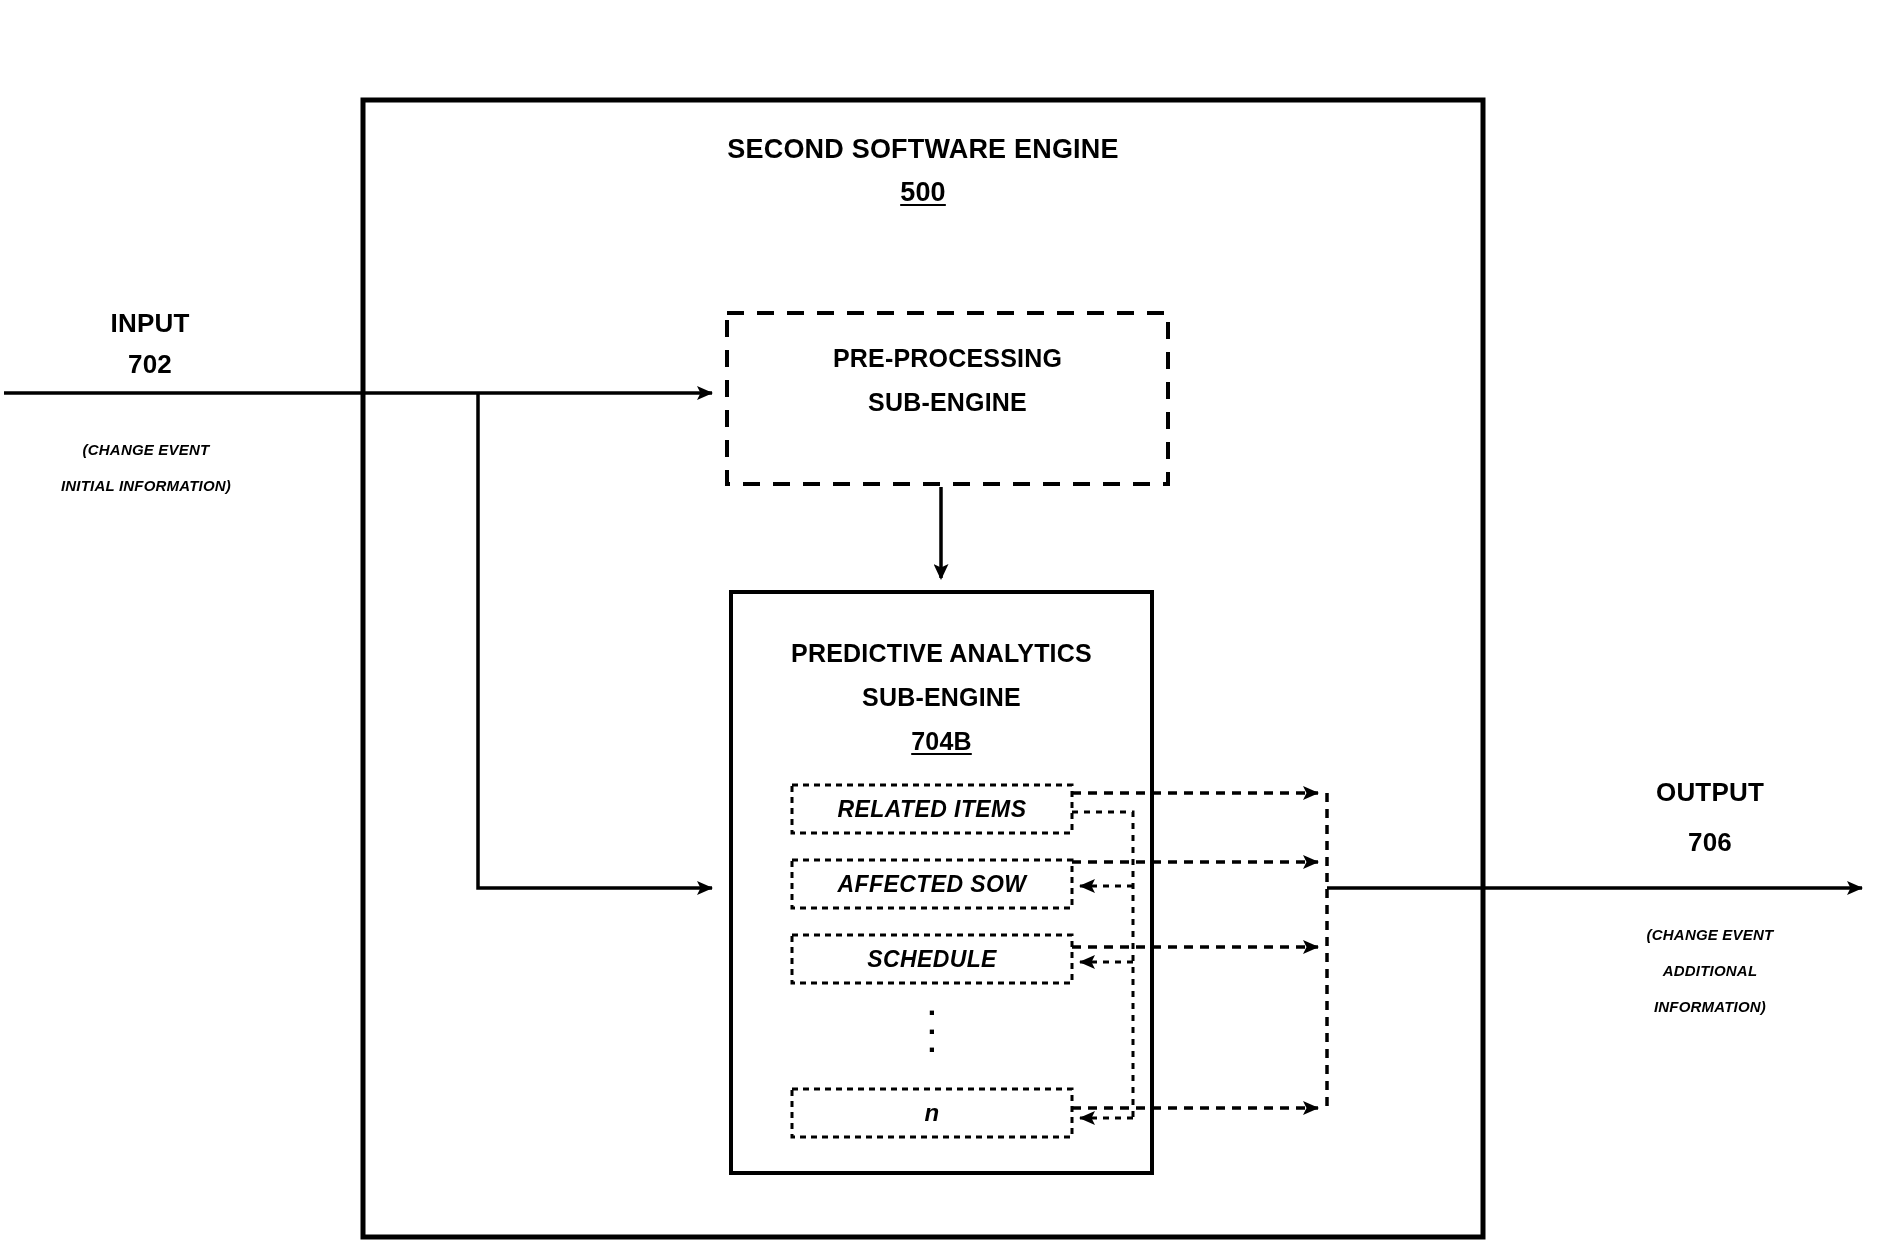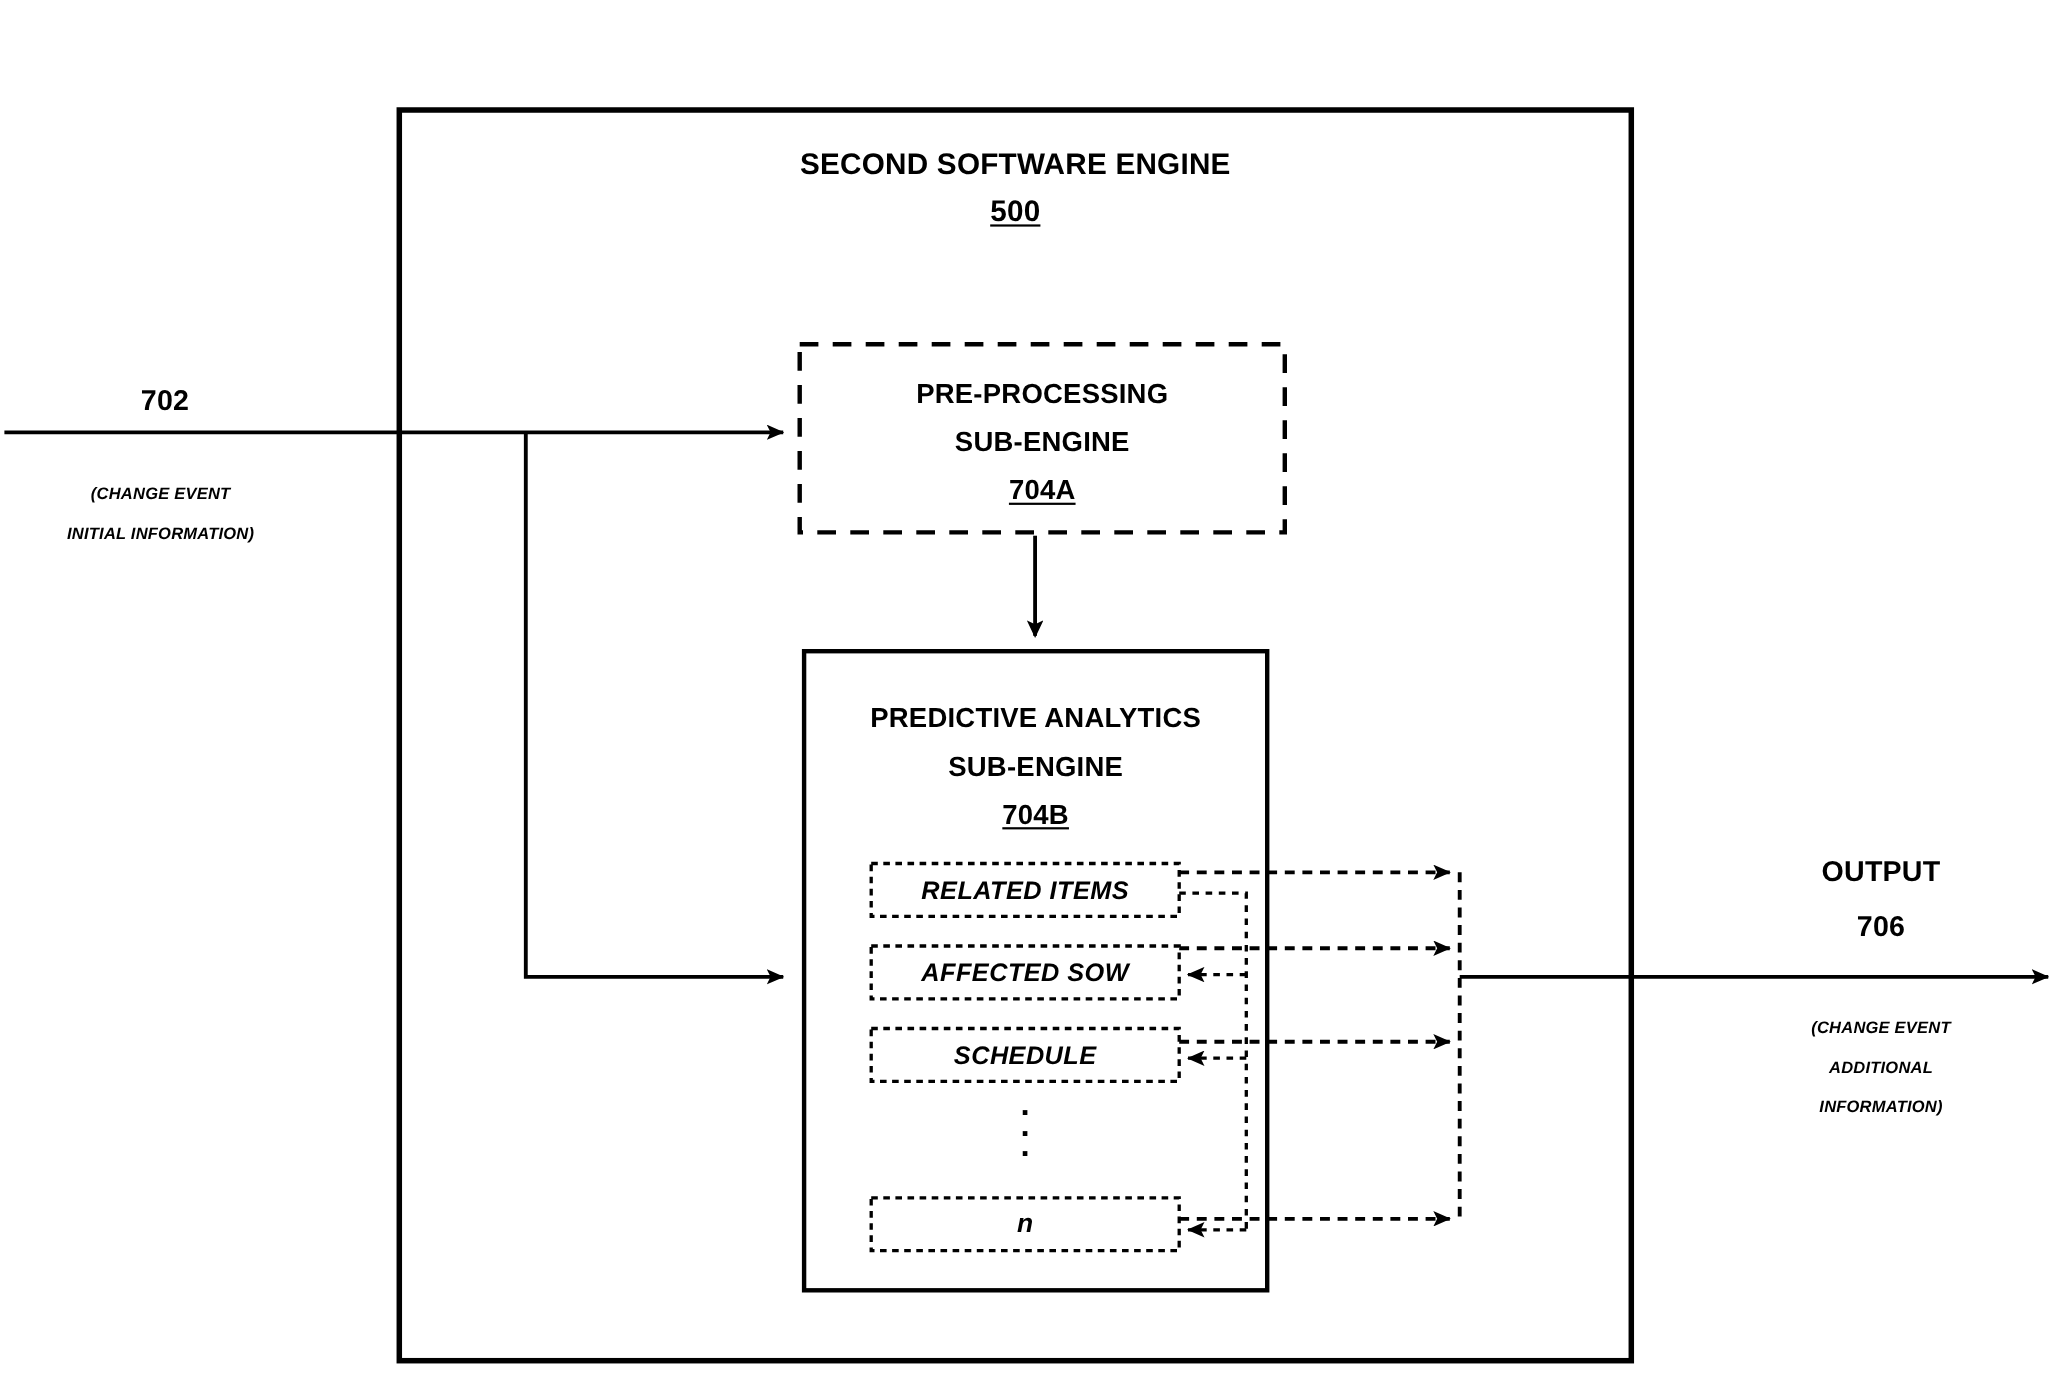--- a/index.html
+++ b/index.html
@@ -139,37 +139,37 @@
     <path d="M1133,1118 L1080,1118" fill="none" stroke="#000" stroke-width="3" stroke-dasharray="6 6" marker-end="url(#arrowSolidL)"></path>
 
     <path d="M1327,888 L1862,888" fill="none" stroke="#000" stroke-width="3.5" marker-end="url(#arrowSolid)"></path>
   </svg>
 
   <div class="lbl ttl" style="left:489px; top:132px; width:868px;">SECOND SOFTWARE ENGINE</div>
   <div class="lbl ttl-num" style="left:489px; top:175px; width:868px;">500</div>
 
   <div class="lbl box-title" style="left:727px; top:342px; width:441px;">PRE-PROCESSING</div>
   <div class="lbl box-title" style="left:727px; top:386px; width:441px;">SUB-ENGINE</div>
-  <div class="lbl box-num" style="left:727px; top:430px; width:441px;">704A</div>
 
   <div class="lbl box-title" style="left:709px; top:637px; width:465px;">PREDICTIVE ANALYTICS</div>
   <div class="lbl box-title" style="left:709px; top:681px; width:465px;">SUB-ENGINE</div>
   <div class="lbl box-num" style="left:709px; top:725px; width:465px;">704B</div>
 
   <div class="item-text" style="left:792px; top:785px; width:280px; height:48px;">RELATED ITEMS</div>
   <div class="item-text" style="left:792px; top:860px; width:280px; height:48px;">AFFECTED SOW</div>
   <div class="item-text" style="left:792px; top:935px; width:280px; height:48px;">SCHEDULE</div>
   <div class="item-text n-item" style="left:792px; top:1089px; width:280px; height:48px;">n</div>
 
   <div class="vdots" style="left:792px; top:996px; width:280px;">
     <div>.</div>
     <div>.</div>
     <div>.</div>
   </div>
 
+  <div class="lbl io-title" style="left:0px; top:307px; width:300px;">INPUT</div>
   <div class="lbl io-num" style="left:0px; top:348px; width:300px;">702</div>
   <div class="lbl paren" style="left:0px; top:440px; width:292px;">(CHANGE EVENT</div>
   <div class="lbl paren" style="left:0px; top:476px; width:292px;">INITIAL INFORMATION)</div>
 
   <div class="lbl io-title" style="left:1560px; top:776px; width:300px;">OUTPUT</div>
   <div class="lbl io-num" style="left:1560px; top:826px; width:300px;">706</div>
   <div class="lbl paren" style="left:1560px; top:925px; width:300px;">(CHANGE EVENT</div>
   <div class="lbl paren" style="left:1560px; top:961px; width:300px;">ADDITIONAL</div>
   <div class="lbl paren" style="left:1560px; top:997px; width:300px;">INFORMATION)</div>
 

